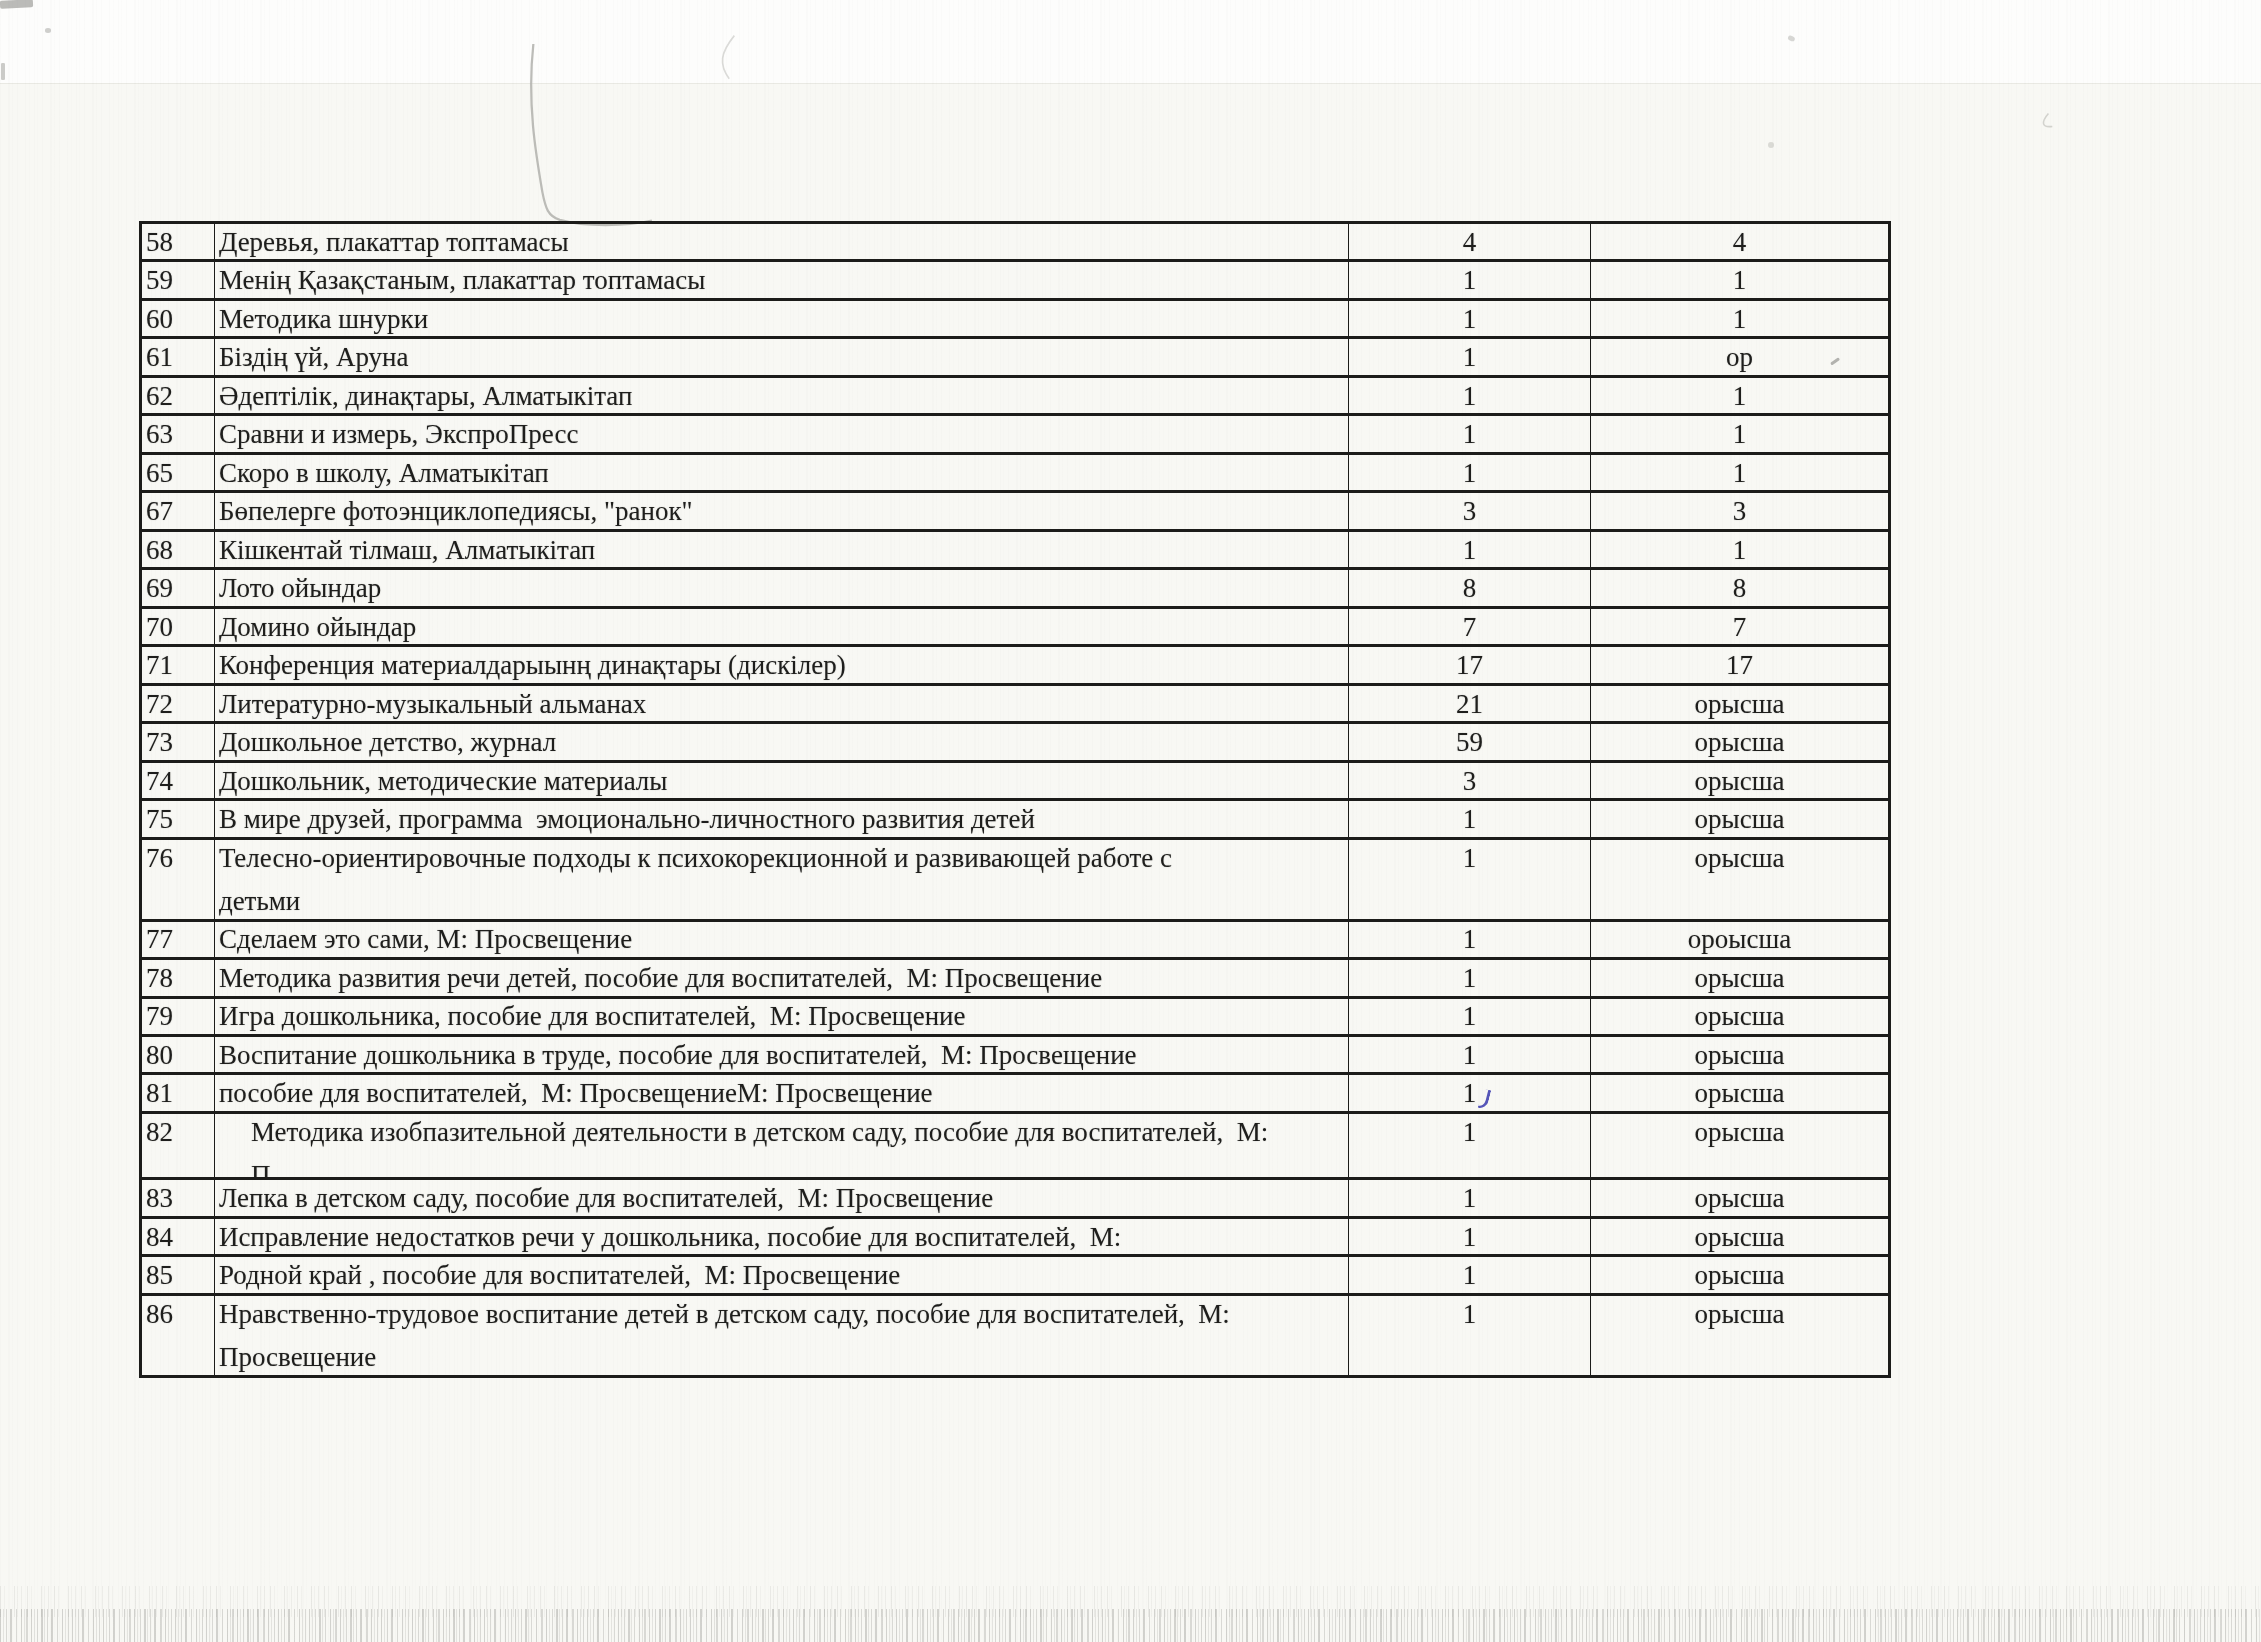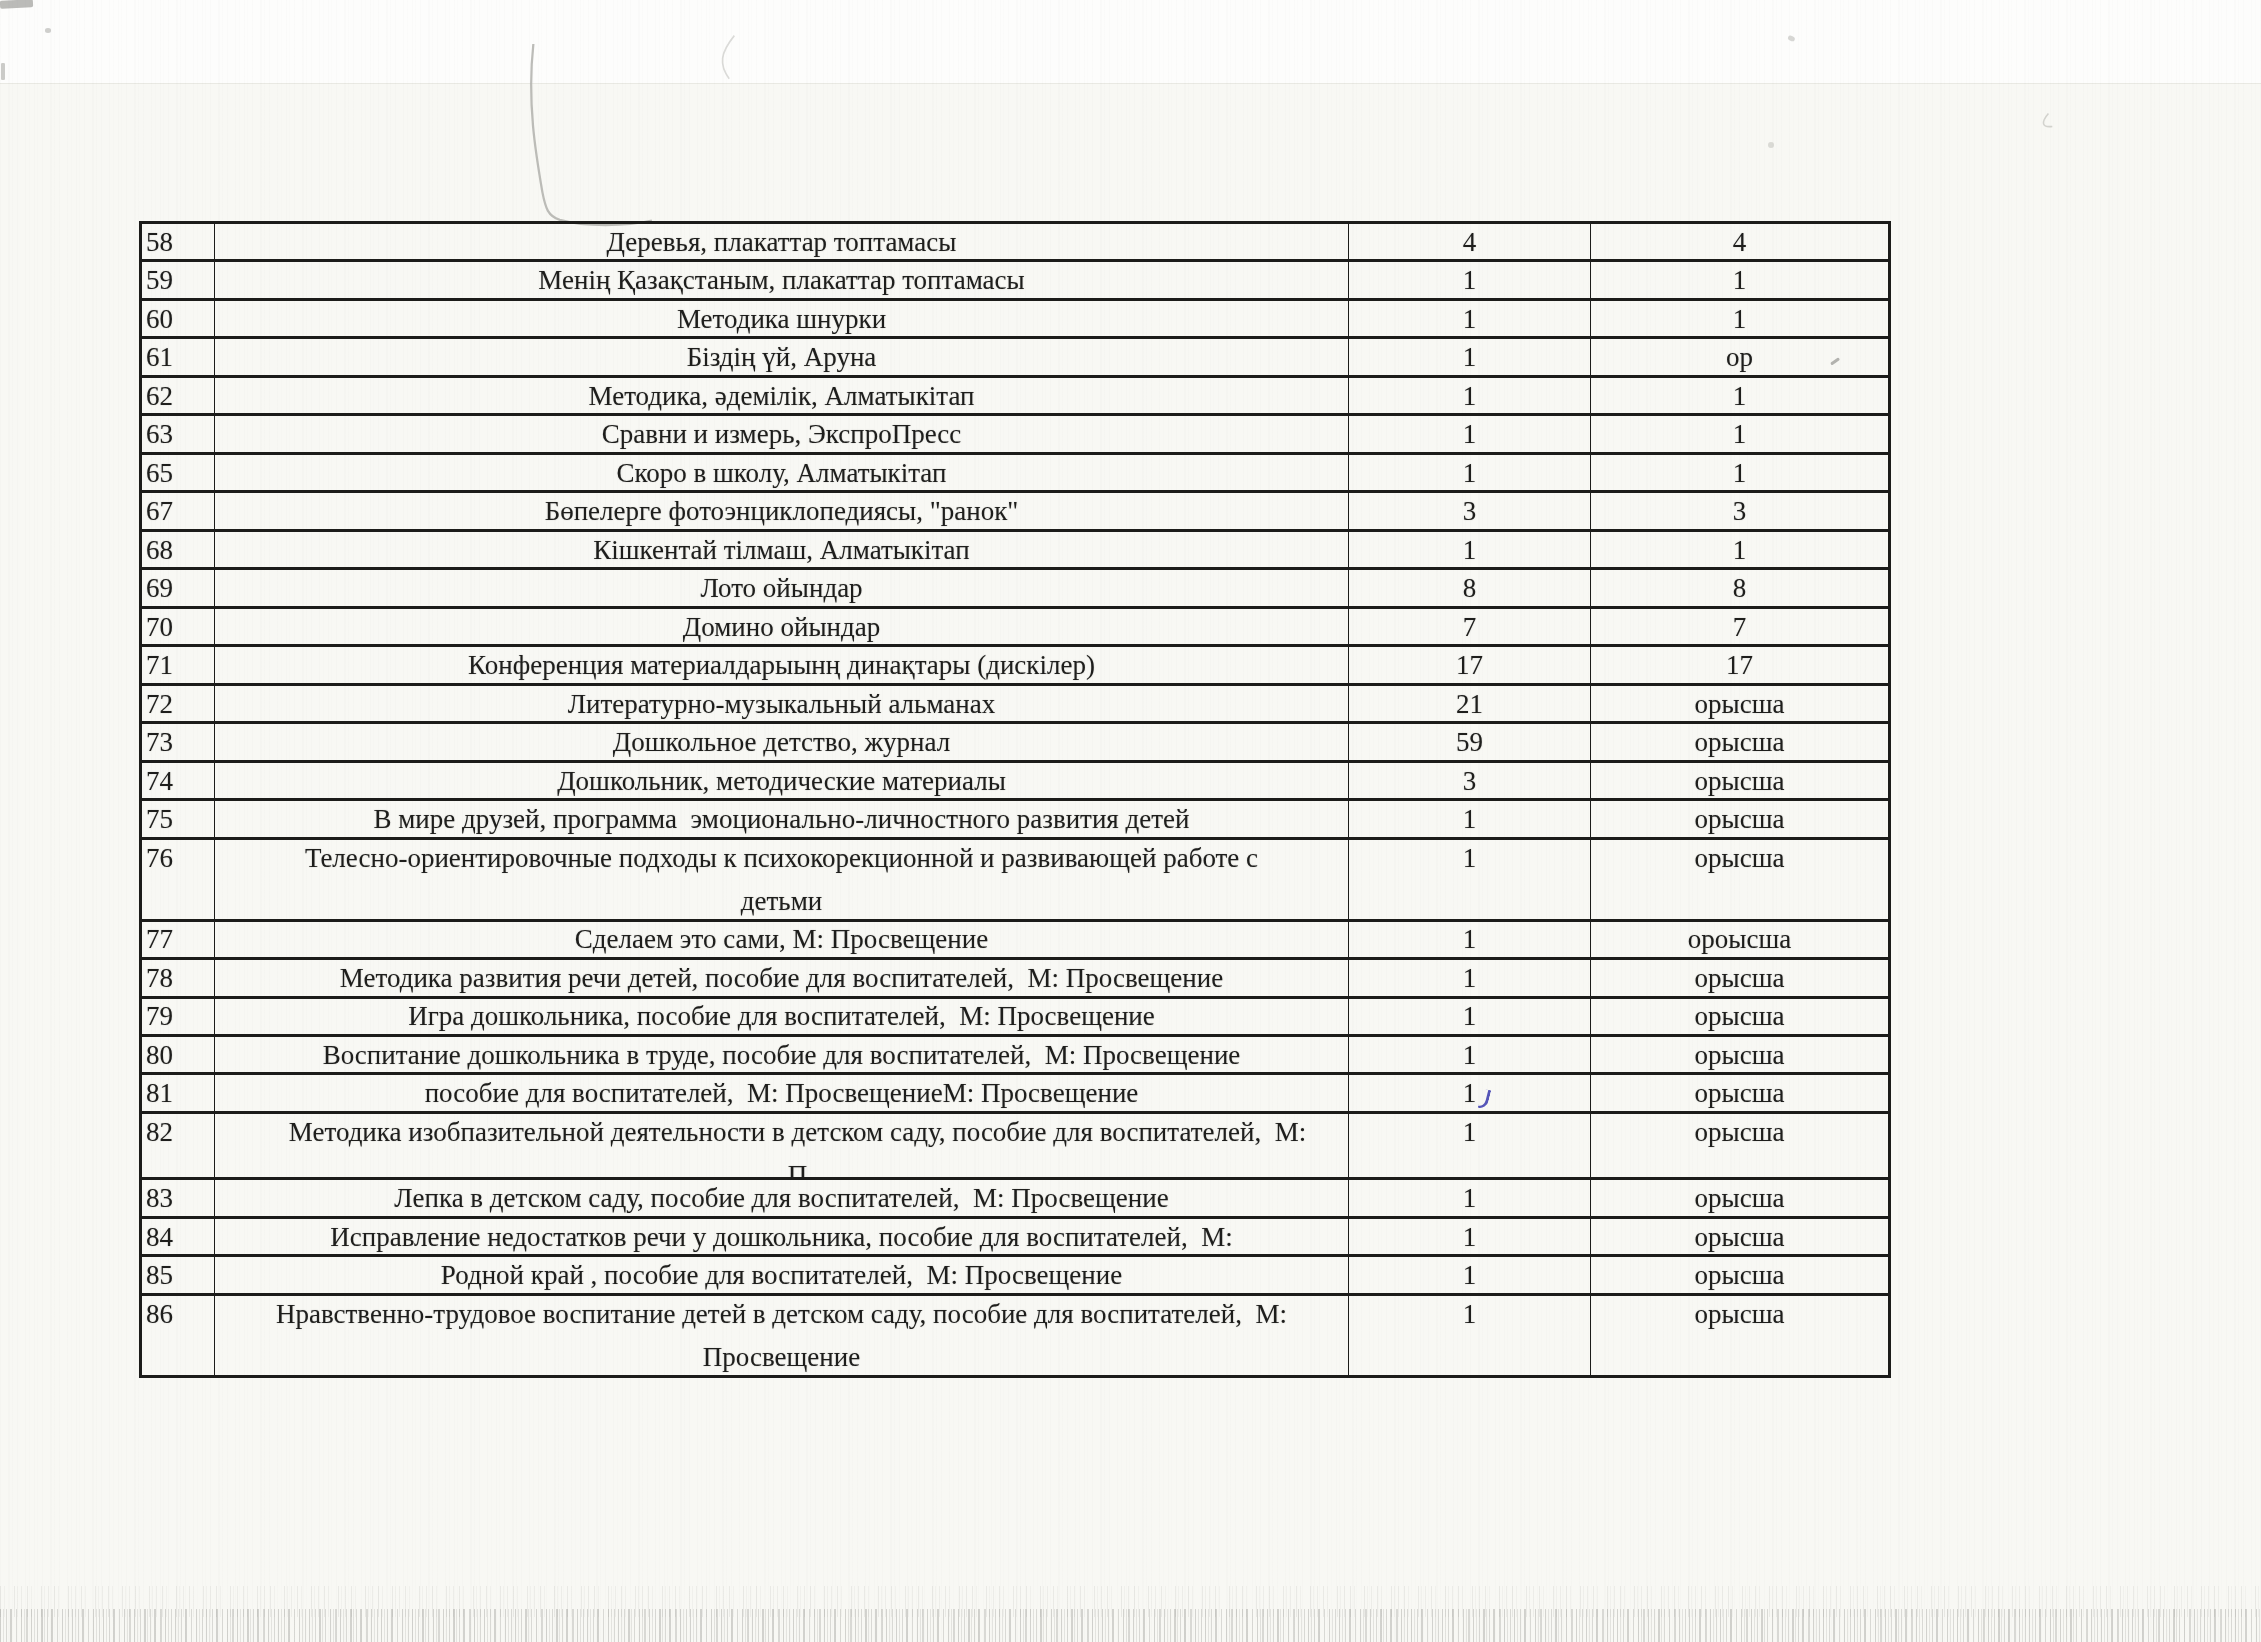--- a/index.html
+++ b/index.html
@@ -85,21 +85,21 @@
     font-size: 27px;
     line-height: 33px;
     padding: 1.9px 3.9px 0.6px 3.9px;
     height: 33px;
     text-shadow: 0 0 1.3px rgba(40,40,40,0.28);
     white-space: pre-wrap;
     word-break: normal;
   }
   table.inv { border: 3.2px solid var(--border); padding-left: 48px; }
   td.cell-num   { text-align: left; padding-left: 6.4px; }
-  td.cell-title { text-align: center; padding-left: 9px; padding-right: 7.7px; }
+  td.cell-title { text-align: left; padding-left: 9px; padding-right: 7.7px; }
   td.cell-qty   { text-align: center; }
   td.cell-lang  { text-align: center; }
 
   .cell-title .tline { display: block; line-height: 33px; }
   .cell-title .tline + .tline { margin-top: 10.3px; }
 
   
   tr.row-82 td.cell-title > .twrap { max-height: 61px; overflow: hidden; display: block; margin-left: 32px; }
 
   
@@ -169,21 +169,21 @@
           <td class="cell-lang">1</td>
         </tr>
         <tr class="row-61">
           <td class="cell-num">61</td>
           <td class="cell-title"><span class="twrap"><span class="tline">Біздің үй, Аруна</span></span></td>
           <td class="cell-qty">1</td>
           <td class="cell-lang">ор</td>
         </tr>
         <tr class="row-62">
           <td class="cell-num">62</td>
-          <td class="cell-title"><span class="twrap"><span class="tline">Методика, әдемілік, Алматыкітап</span></span></td>
+          <td class="cell-title"><span class="twrap"><span class="tline">Әдептілік, динақтары, Алматыкітап</span></span></td>
           <td class="cell-qty">1</td>
           <td class="cell-lang">1</td>
         </tr>
         <tr class="row-63">
           <td class="cell-num">63</td>
           <td class="cell-title"><span class="twrap"><span class="tline">Сравни и измерь, ЭкспроПресс</span></span></td>
           <td class="cell-qty">1</td>
           <td class="cell-lang">1</td>
         </tr>
         <tr class="row-65">

